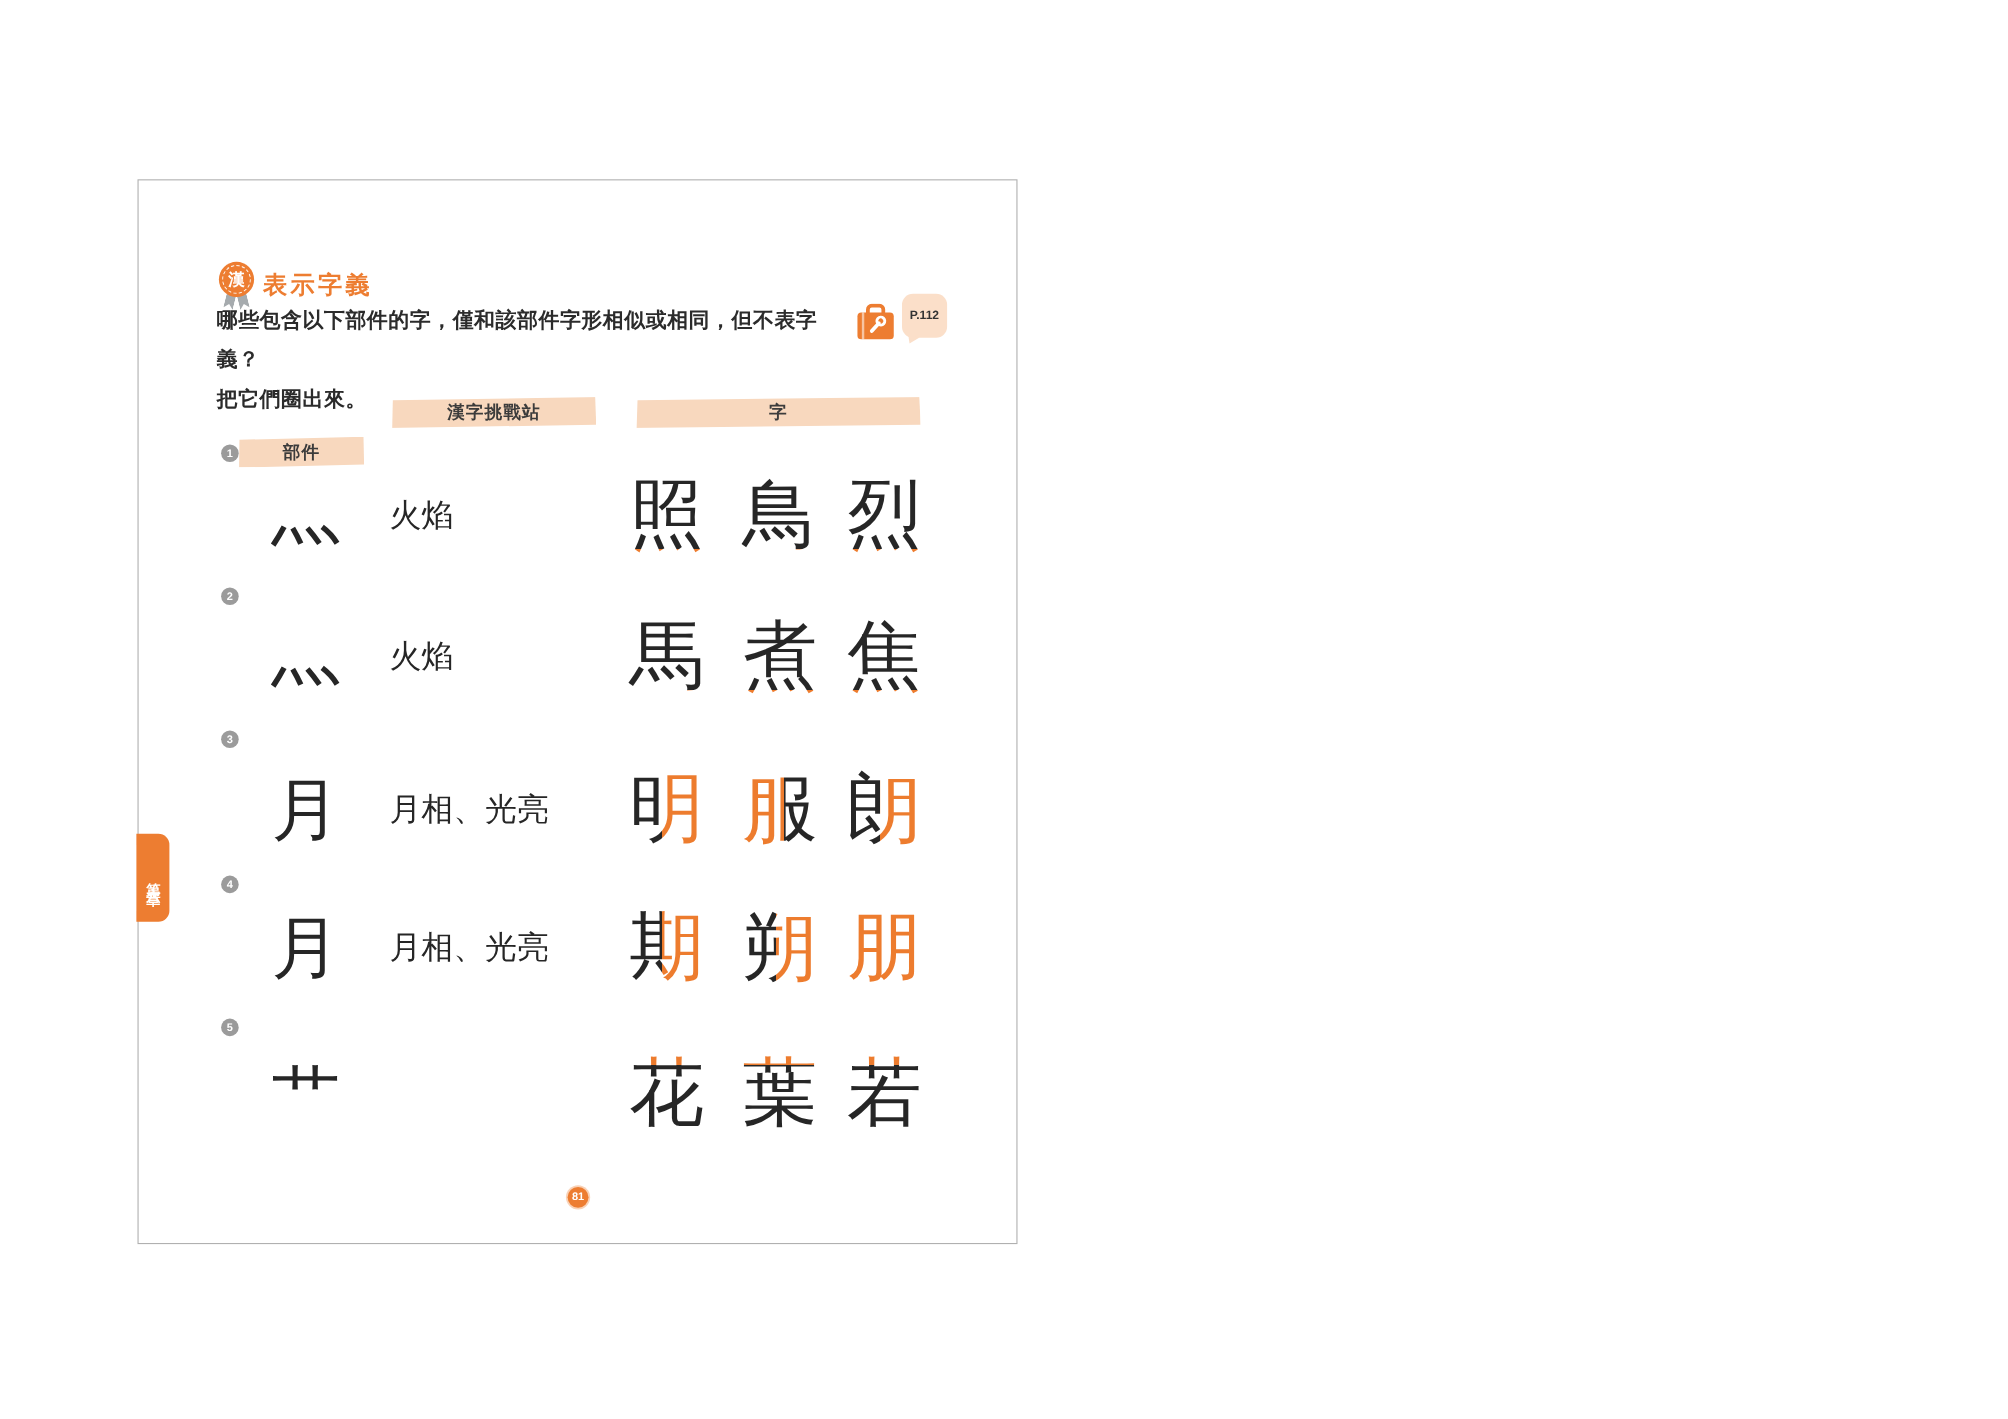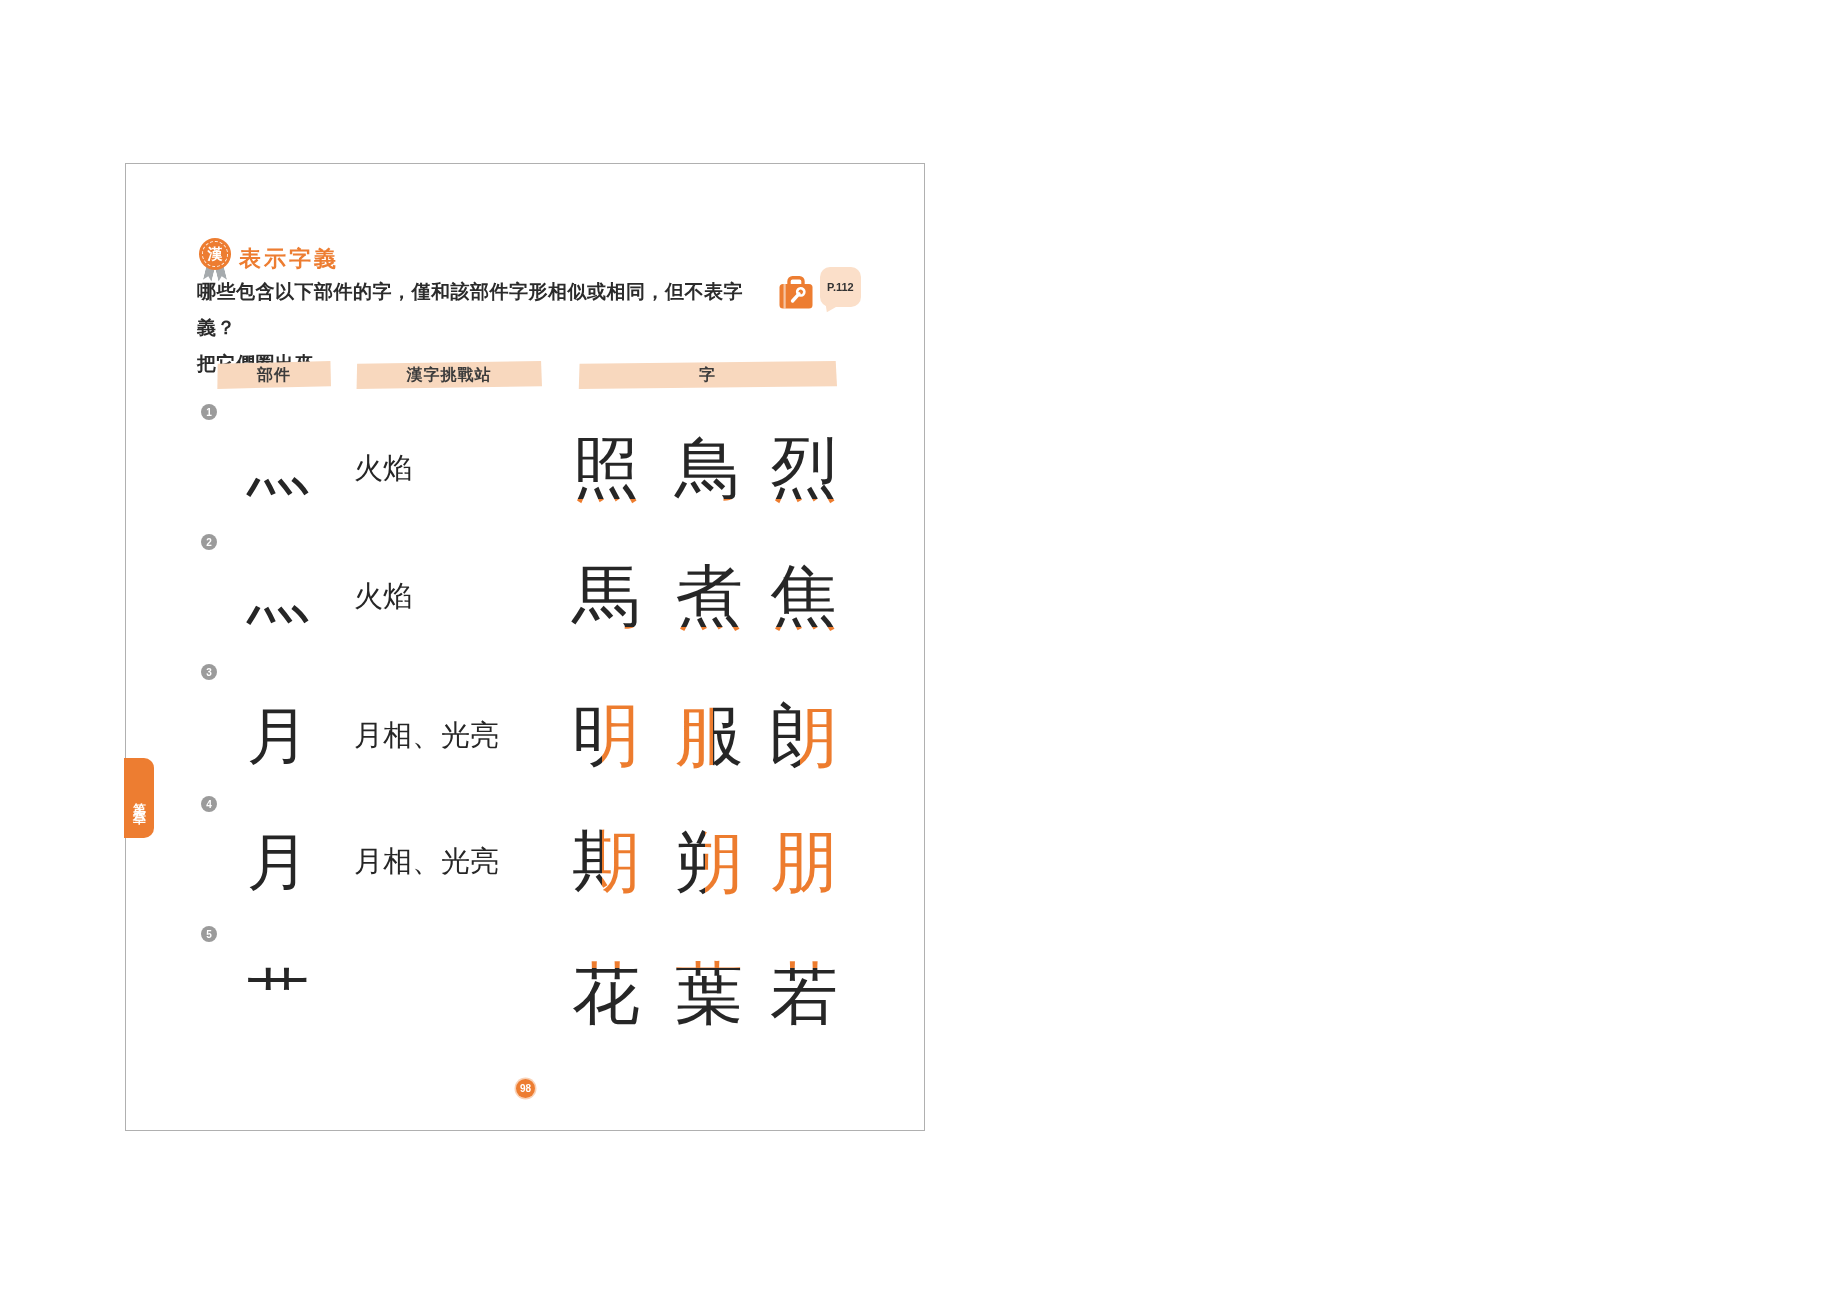--- a/index.html
+++ b/index.html
@@ -33,21 +33,21 @@
   .bubble{position:absolute;left:694px;top:103px;background:#FBDFC9;border-radius:10px;
         padding:14px 7px;font-size:11px;font-weight:bold;color:#333333;}
   .bubble:after{content:"";position:absolute;left:4px;bottom:-6px;width:0;height:0;
         border-left:4px solid transparent;border-right:7px solid transparent;border-top:8px solid #FBDFC9;
         transform:rotate(18deg);}
   
   .header-bar{position:absolute;top:197px;height:28px;background:#F8D8BE;
         display:flex;align-items:center;justify-content:center;
         font-size:16px;font-weight:bold;color:#3c3c3c;letter-spacing:1px;
         clip-path:polygon(0.6% 10%,99.5% 0%,100% 90%,0.3% 100%);}
-  .bar-1{left:91px;width:114px;}
+  .bar-1{left:91px;width:114px;margin-top:36px;}
   .bar-2{left:230px;width:186px;}
   .bar-3{left:452px;width:259px;}
   
   .numcircle{position:absolute;left:75px;width:16px;height:16px;border-radius:50%;
         background:#9B9B9B;color:#ffffff;font-size:10px;font-weight:bold;
         display:flex;align-items:center;justify-content:center;}
   
   .row{position:absolute;left:0;width:100%;height:136px;}
   .cell-comp{position:absolute;left:92px;width:120px;top:0;height:100%;
         display:flex;align-items:center;justify-content:center;}
@@ -176,17 +176,17 @@
     <div class="row" style="top:762px">
       <div class="cell-comp">
         <span class="comp-glyph">艹</span>
       </div>
       <span class="char char-0 hl-top">花</span>
       <span class="char char-1 hl-top">葉</span>
       <span class="char char-2 hl-top">若</span>
     </div>
 
     <div class="pagenum">
-      <span>98</span>
+      <span>81</span>
     </div>
 
   </div>
 </div>
 
 </body></html>

